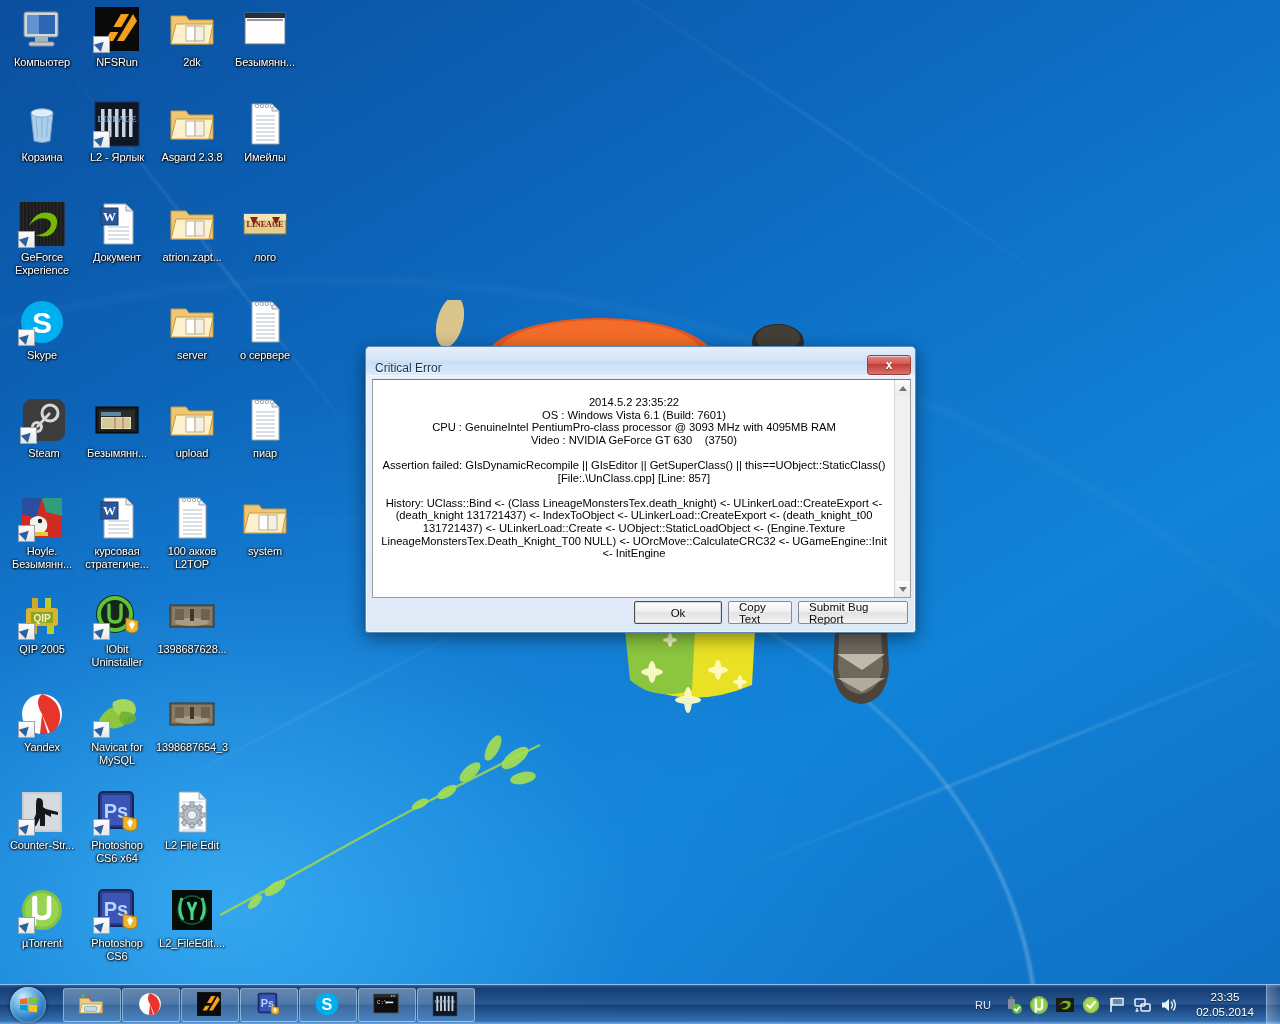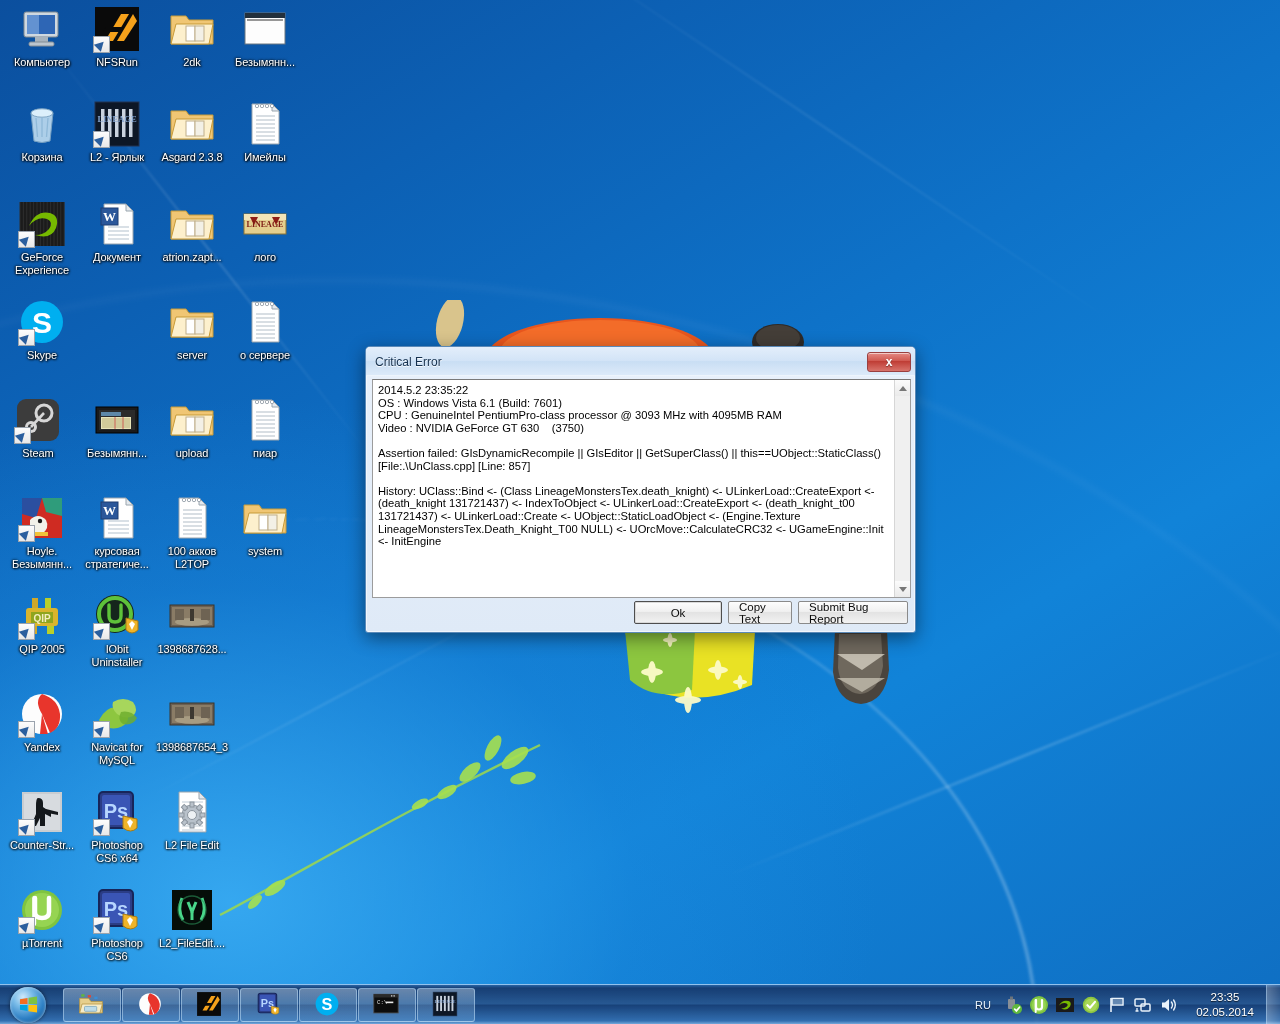--- a/index.html
+++ b/index.html
@@ -183,21 +183,21 @@
     left: 365px; top: 346px;
     width: 551px; height: 287px;
     background: linear-gradient(to bottom, #e9f1fb 0%, #dfeaf7 100%);
     border: 1px solid #5a89b8;
     border-radius: 5px 5px 3px 3px;
     box-shadow: 0 5px 18px rgba(0,0,0,.45), 0 0 0 1px rgba(255,255,255,.55) inset;
     padding: 0;
   }
   #dialog-titlebar {
     height: 29px;
-    display: flex; align-items: center;
+    display: flex; align-items: flex-end;
     padding: 1px 2px 0 9px;
     background: linear-gradient(to bottom, #e3eefb 0%, #d3e4f7 48%, #c9def4 52%, #dceaf9 100%);
     border-radius: 4px 4px 0 0;
     border-bottom: 1px solid rgba(255,255,255,.4);
     gap: 18px;
   }
   #dialog-title {
     font-size: 12px; color: #16314f;
     text-shadow: 0 1px 0 rgba(255,255,255,.85);
     flex: 1;
@@ -218,28 +218,29 @@
     position: absolute;
     left: 6px; top: 32px;
     width: 539px; height: 219px;
     background: #ffffff;
     border: 1px solid #9c9c9c;
     border-top-color: #7a7a7a;
     display: flex;
   }
   #log-text {
     flex: 1;
-    padding: 4px 4px 4px 5px;
+    padding: 16px 4px 4px 5px;
     font-family: "Liberation Sans", sans-serif;
     font-size: 11.2px;
     line-height: 12.6px;
     color: #000;
     white-space: pre-wrap;
     overflow: hidden;
     word-wrap: break-word;
+    text-align: center;
   }
   #log-scroll {
     width: 16px;
     background: #f0f0f0;
     border-left: 1px solid #d6d6d6;
     display: flex; flex-direction: column; justify-content: space-between;
     cursor: pointer;
   }
   .sb-arrow {
     height: 16px;
@@ -514,21 +515,21 @@
                 </g>
                 <g fill="#fff" stroke="#97a2ac" stroke-width=".9">
                   <circle cx="16" cy="6" r="1.7"></circle>
               <circle cx="21" cy="6" r="1.7"></circle>
                   <circle cx="26" cy="6" r="1.7"></circle>
               <circle cx="31" cy="6" r="1.7"></circle>
                 </g>
           </svg></div>
         <div class="lbl">о сервере</div>
       </div>
-      <div class="icon" style="left: 1px; top: 396px; text-align: center;">
+      <div class="icon" style="left: 7px; top: 396px; text-align: center;">
         <div class="glyph shc"><svg width="48" height="48" viewBox="0 0 48 48">
             <rect x="3" y="3" width="42" height="42" rx="9" fill="#3c3c3c"></rect>
                 <circle cx="30" cy="17" r="8" fill="none" stroke="#d7d7d7" stroke-width="3"></circle>
                 <circle cx="17" cy="31" r="6" fill="#d7d7d7"></circle>
                 <circle cx="17" cy="31" r="3" fill="#3c3c3c"></circle>
                 <path d="M17,31 L30,17" stroke="#d7d7d7" stroke-width="2.6"></path>
           </svg></div>
         <div class="lbl">Steam</div>
       </div>
       <div class="icon" style="left: 80px; top: 396px;">

